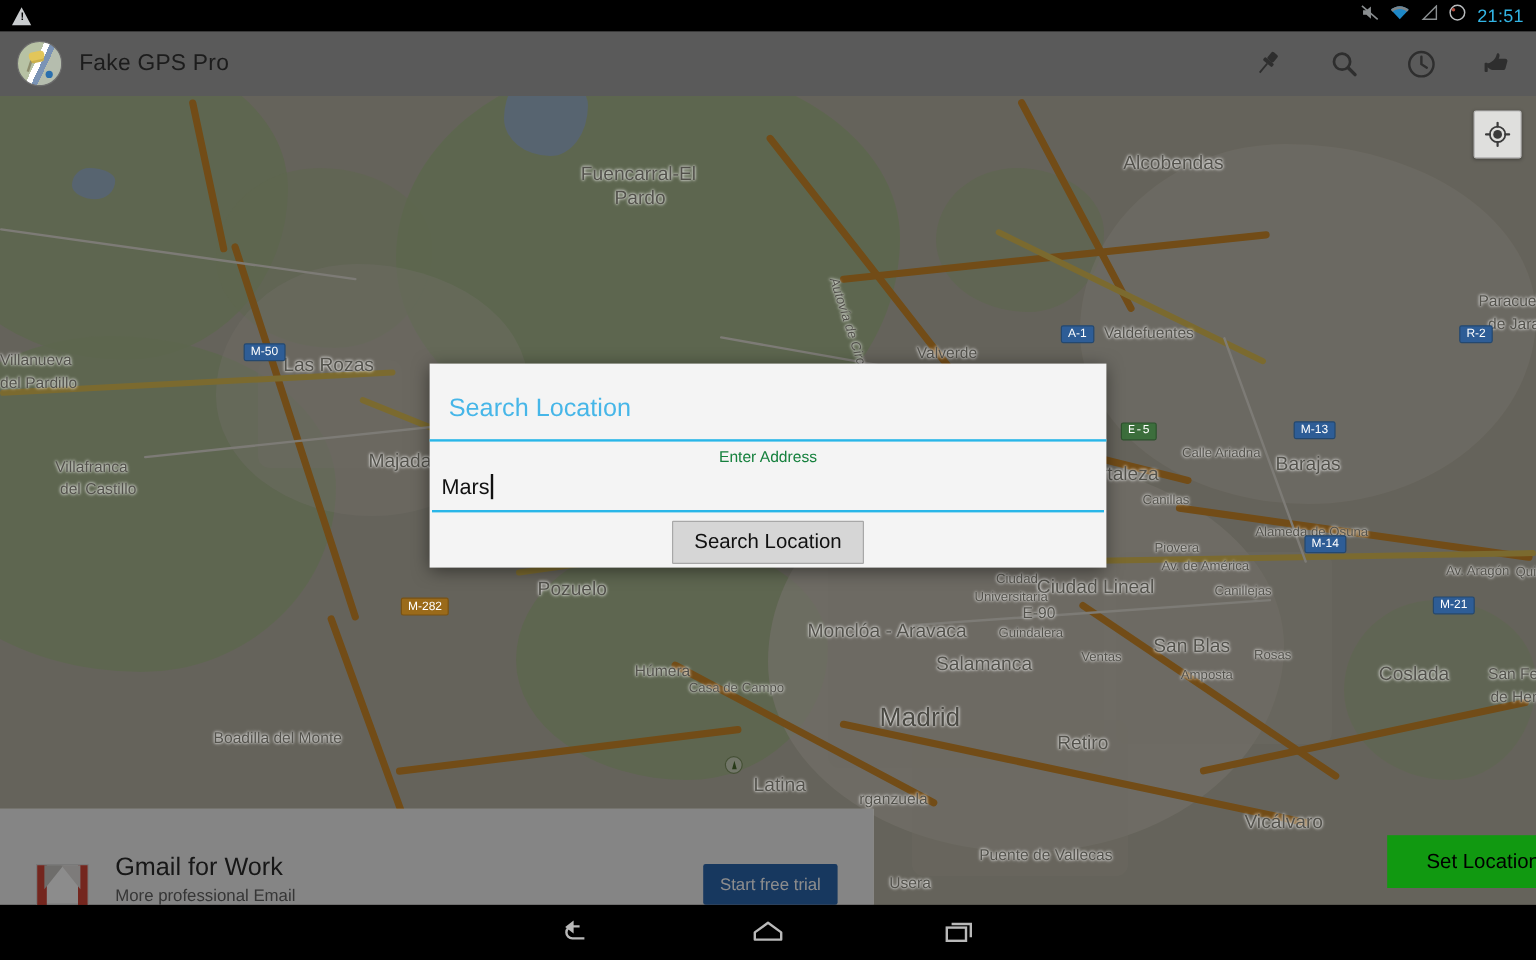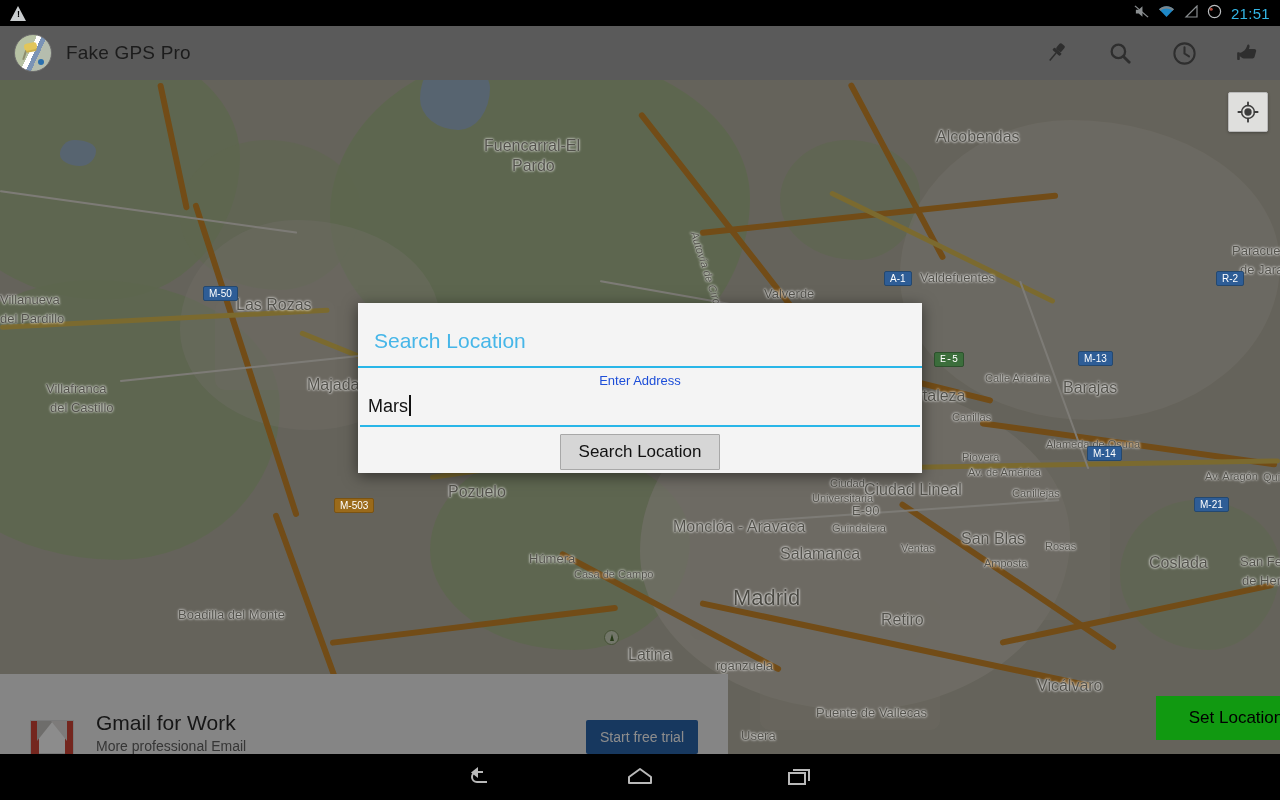--- a/index.html
+++ b/index.html
@@ -159,21 +159,21 @@
     position:absolute; left:358px; top:303px; width:564px; height:170px;
     background:#f4f4f4; z-index:60;
     box-shadow:0 3px 14px rgba(0,0,0,.5);
   }
   .dlg-title {
     color:#46b6e8; font-size:21px; padding:26px 0 0 16px;
   }
   .dlg-divider { position:absolute; left:0; top:63px; width:564px; height:2px; background:#29b6e8; }
   .dlg-field-label {
     position:absolute; left:0; top:70px; width:564px; text-align:center;
-    font-size:13px; color:#1d4ed8;
+    font-size:13px; color:#15803d;
   }
   .dlg-input-wrap { position:absolute; left:2px; top:92px; width:560px; }
   .dlg-input-text {
     font-size:18px; color:#121212; padding:0 0 6px 8px; position:relative; display:inline-block;
   }
   .caret {
     display:inline-block; width:1.5px; height:21px; background:#111;
     vertical-align:-4px; margin-left:1px;
   }
   .dlg-input-line { position:absolute; left:2px; top:122px; width:560px; height:2px; background:#29b6e8; }
@@ -367,21 +367,21 @@
         <div class="label" style="left: 816px; top: 625px;">Puente de Vallecas</div>
         <div class="label" style="left: 741px; top: 648px;">Usera</div>
         <div class="label small ital" style="left: 700px; top: 150px; transform: rotate(72deg); transform-origin: left top;">Autovía de Circunvalación</div>
       </div>
     <div id="map-shields" style="position:absolute;inset:0;z-index:21;">
         <div class="shield" style="left: 203px; top: 206px;">M-50</div>
         <div class="shield" style="left: 884px; top: 191px;">A-1</div>
         <div class="shield" style="left: 1216px; top: 191px;">R-2</div>
         <div class="shield green" style="left: 934px; top: 272px; font-family: Liberation Mono, monospace;">E-5</div>
         <div class="shield" style="left: 1078px; top: 271px;">M-13</div>
-        <div class="shield brown" style="left: 334px; top: 418px;">M-503</div>
+        <div class="shield brown" style="left: 334px; top: 418px;">M-282</div>
         <div class="shield" style="left: 1087px; top: 366px;">M-14</div>
         <div class="shield" style="left: 1194px; top: 417px;">M-21</div>
       </div>
 
     <div class="mylocation-btn">
       <svg width="22" height="22" viewBox="0 0 24 24">
         <circle cx="12" cy="12" r="4" fill="#3b3b3b"></circle>
         <circle cx="12" cy="12" r="7" fill="none" stroke="#3b3b3b" stroke-width="1.6"></circle>
         <g stroke="#3b3b3b" stroke-width="2" stroke-linecap="round">
           <line x1="12" y1="1.5" x2="12" y2="5"></line>

